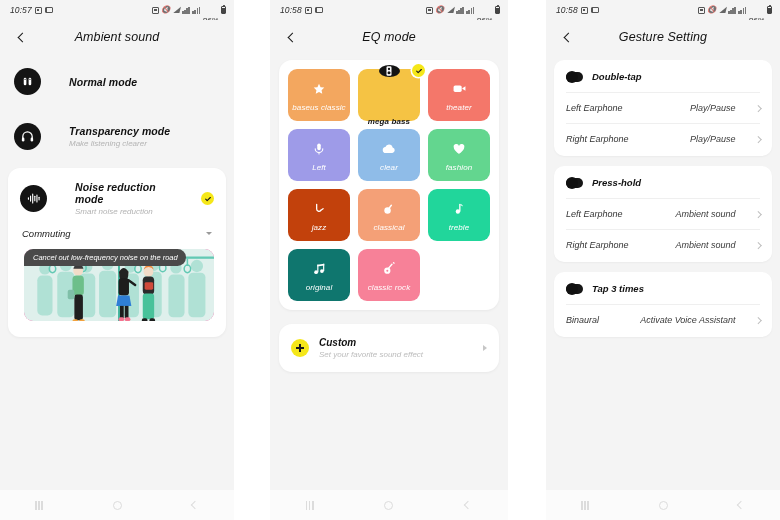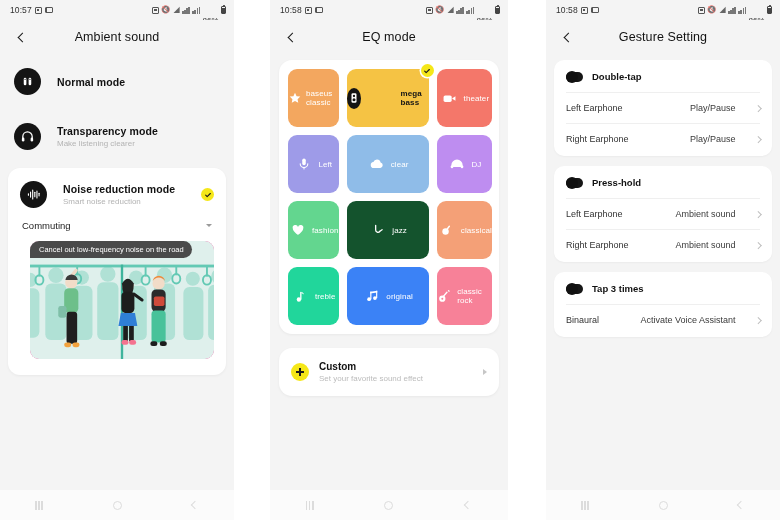--- a/index.html
+++ b/index.html
@@ -6,20 +6,21 @@
   html, body {
     width: 780px; height: 520px;
     background: #ffffff;
     font-family: "Liberation Sans", sans-serif;
     overflow: hidden;
   }
   .screens {
     display: flex;
     width: 780px; height: 520px;
     background: #ffffff;
+    font-style: italic;
   }
   .phone {
     position: relative;
     height: 520px;
     background: #f4f4f4;
     overflow: hidden;
     display: flex;
     flex-direction: column;
   }
   .phone-1 { width: 234px; }
@@ -105,21 +106,21 @@
     font-size: 12.5px; color: #121212; pointer-events: none;
     letter-spacing: .1px;
   }
 
   .content { flex: 1 1 auto; overflow: hidden; position: relative; }
 
   
   .mode-row {
     display: flex; align-items: center;
     padding: 14px 14px;
-    gap: 16px;
+    gap: 28px;
   }
   .mode-icon {
     width: 27px; height: 27px; border-radius: 50%;
     background: #141414;
     display: flex; align-items: center; justify-content: center;
     flex: 0 0 27px;
   }
   .mode-texts { display: flex; flex-direction: column; gap: 2px; flex: 1; }
   .mode-title { font-size: 10.5px; color: #111; font-weight: 600; letter-spacing: .1px;}
   .mode-sub { font-size: 8px; color: #b3b3b3; }
@@ -144,26 +145,26 @@
     cursor: pointer;
   }
   .dropdown-label { font-size: 9.5px; color: #1c1c1c; }
   .caret-down {
     width: 0; height: 0;
     border-left: 3.6px solid transparent;
     border-right: 3.6px solid transparent;
     border-top: 3.6px solid #9a9a9a;
   }
   .illus-wrap {
-    margin: 0 12px 16px 22px;
+    margin: 0 12px 16px 16px;
     border-radius: 9px;
     overflow: hidden;
     background: #ec4899;
     position: relative;
-    height: 118px;
+    height: 72px;
   }
   .illus-tip {
     position: absolute; top: 0; left: 0;
     background: #4a4a4a; color: #ffffff;
     font-size: 7.5px;
     padding: 4px 8px 4px 9px;
     border-radius: 0 10px 10px 0;
     z-index: 4; white-space: nowrap;
   }
   .illus-svg { width: 100%; height: 100%; display: block; }
@@ -176,23 +177,23 @@
     padding: 9px;
     box-shadow: 0 1px 3px rgba(0,0,0,.05);
   }
   .eq-grid {
     display: grid;
     grid-template-columns: repeat(3, 1fr);
     gap: 8px;
   }
   .eq-tile {
     border-radius: 9px;
-    height: 58px;
+    height: 52px;
     position: relative;
-    display: flex; 
+    display: flex; flex-direction: column;
     align-items: center; justify-content: center;
     gap: 4px; cursor: pointer;
   }
   .eq-ico {
     display: flex; align-items: center; justify-content: center;
     width: 20px; height: 20px;
   }
   .eq-ico svg { display: block; }
   .eq-label { font-size: 8px; color: #ffffff; letter-spacing: .1px; }
   .eq-tile.selected .eq-label { color: #151515; font-weight: 700; }
@@ -585,41 +586,31 @@
 
           <div class="eq-tile" style="background: rgb(143, 188, 232);">
             <span class="eq-ico">
               <svg width="16" height="16" viewBox="0 0 24 24" fill="#fff">
                   <path d="M7 18a4.5 4.5 0 0 1-.4-8.97A5.6 5.6 0 0 1 17.4 9.6 4.3 4.3 0 0 1 17 18z"></path>
                 </svg>
             </span>
             <span class="eq-label">clear</span>
           </div>
 
-          <div class="eq-tile" style="background: rgb(190, 141, 240);">
-            <span class="eq-ico">
-              <svg width="16" height="16" viewBox="0 0 24 24" fill="#fff">
-                  <path d="M3.5 16.5v-2.8a8.5 8.5 0 0 1 17 0v2.8z"></path>
-                  <rect x="2.5" y="14.2" width="4" height="4" rx="1.6"></rect>
-                  <rect x="17.5" y="14.2" width="4" height="4" rx="1.6"></rect>
-                </svg>
-            </span>
-            <span class="eq-label">DJ</span>
-          </div>
 
           <div class="eq-tile" style="background: rgb(99, 214, 143);">
             <span class="eq-ico">
               <svg width="14" height="14" viewBox="0 0 24 24" fill="#fff">
                   <path d="M12 20.5S3 14.8 3 9.1A4.6 4.6 0 0 1 12 6.9 4.6 4.6 0 0 1 21 9.1c0 5.7-9 11.4-9 11.4z"></path>
                 </svg>
             </span>
             <span class="eq-label">fashion</span>
           </div>
 
-          <div class="eq-tile" style="background: #14532d;">
+          <div class="eq-tile" style="background: #c2410c;">
             <span class="eq-ico">
               <svg width="14" height="14" viewBox="0 0 24 24" fill="none" stroke="#fff" stroke-width="2.2" stroke-linecap="round">
                   <path d="M8 4v8a4 4 0 0 0 7 2.6"></path>
                   <path d="M14.5 14.5l4.5-3"></path>
                 </svg>
             </span>
             <span class="eq-label">jazz</span>
           </div>
 
           <div class="eq-tile" style="background: rgb(244, 160, 119);">
@@ -636,21 +627,21 @@
             <span class="eq-ico">
               <svg width="13" height="13" viewBox="0 0 24 24" fill="#fff">
                   <circle cx="9" cy="17.5" r="4"></circle>
                   <rect x="11.4" y="3.5" width="2.4" height="14.2"></rect>
                   <path d="M13.8 3.5c3.6 1 4.6 3.1 4.4 5.2-1-2-2.6-2.6-4.4-2.8z"></path>
                 </svg>
             </span>
             <span class="eq-label">treble</span>
           </div>
 
-          <div class="eq-tile" style="background: #3b82f6;">
+          <div class="eq-tile" style="background: #0f766e;">
             <span class="eq-ico">
               <svg width="14" height="14" viewBox="0 0 24 24" fill="#fff">
                   <circle cx="7" cy="17.5" r="3.2"></circle>
                   <circle cx="17" cy="15.5" r="3.2"></circle>
                   <rect x="9" y="4.5" width="2" height="13.2"></rect>
                   <rect x="19" y="3" width="2" height="12.6"></rect>
                   <path d="M9 4.5l12-1.5v3.2L9 7.8z"></path>
                 </svg>
             </span>
             <span class="eq-label">original</span>

